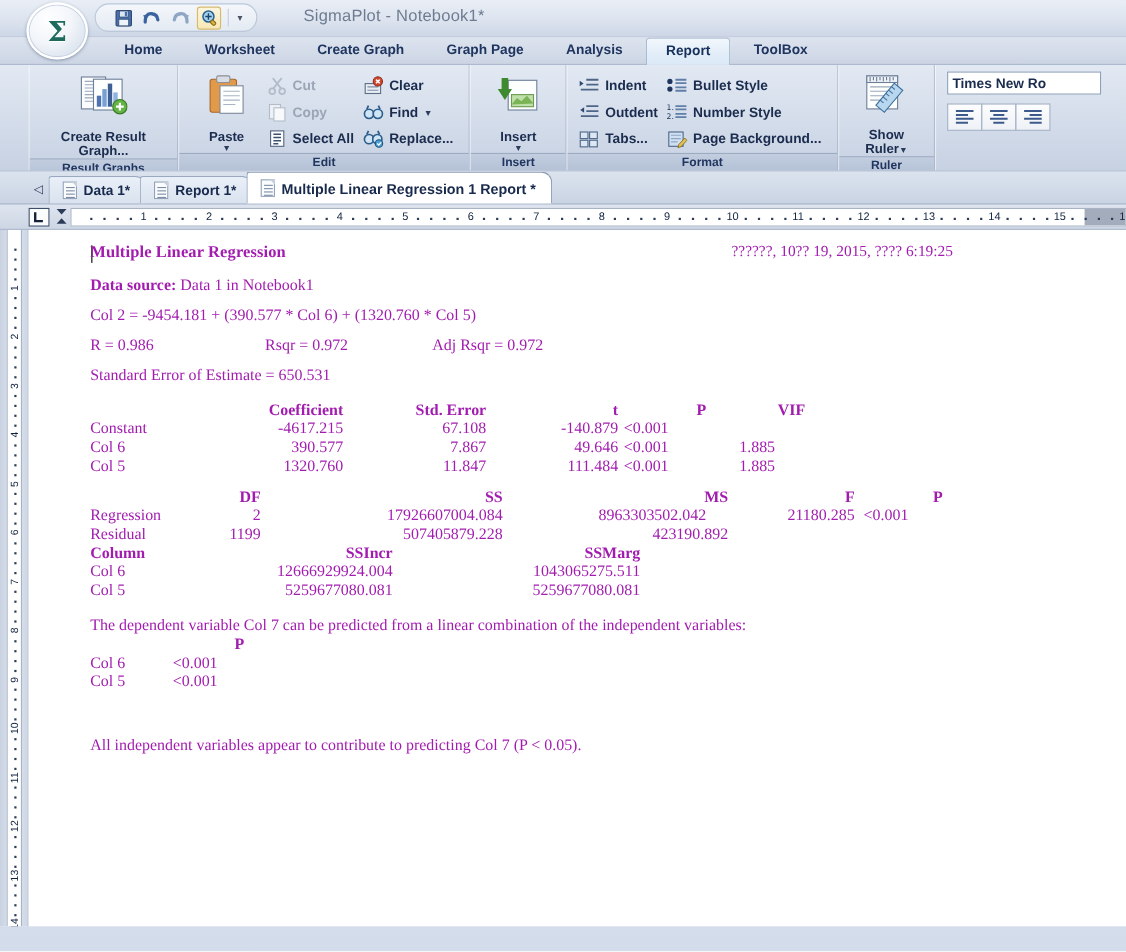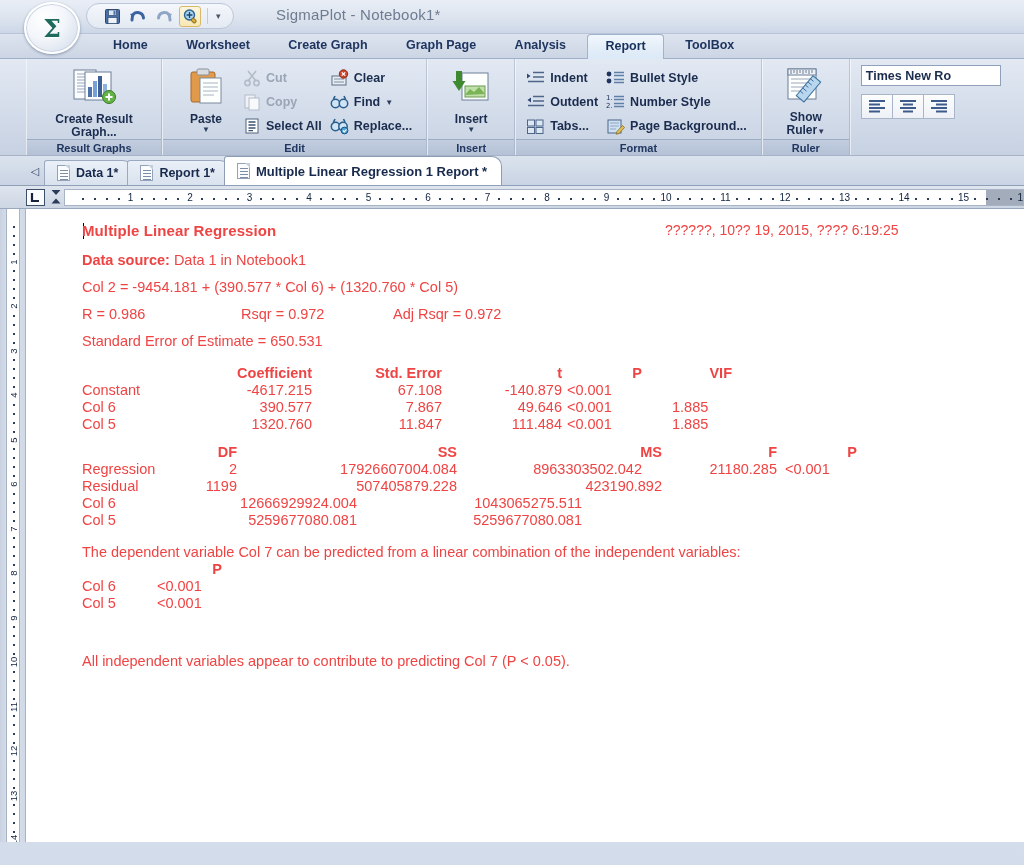--- a/index.html
+++ b/index.html
@@ -129,21 +129,21 @@
   }
   .bigbtn {
     width: 118px;
     display: flex; flex-direction: column; align-items: center;
     justify-content: flex-start;
     padding-top: 3px;
   }
   .bigbtn.narrow { width: 70px; }
   .bigbtn .lbl {
     font-size: 12px; font-weight: bold; color: #1b2c4e;
-    text-align: center; line-height: 13px; margin-top: 6px;
+    text-align: center; line-height: 13px; margin-top: 11px;
   }
   .caret { font-size: 8px; color: #2b3c5c; line-height: 6px; margin-top:1px;}
   .col { display: flex; flex-direction: column; gap: 2px; padding-top: 3px;}
   .smallbtn {
     display: flex; align-items: center; gap: 5px;
     padding: 1px 6px 1px 2px;
     height: 22px;
     white-space: nowrap;
   }
   .smallbtn .lbl { font-size: 12.5px; font-weight: bold; color: #1b2c4e; }
@@ -331,24 +331,24 @@
   .caret-line {
     position: absolute;
     left: 57px; top: 14px;
     width: 1px; height: 16px;
     background: #000;
   }
   .doc {
     position: absolute;
     left: 56px; top: 14px;
     right: 4px;
-    font-family: Liberation Sans, sans-serif;
+    font-family: Liberation Serif, serif;
     font-size: 14.5px;
     line-height: 1.0;
-    color: #ef4444;
+    color: #a21caf;
   }
   .ln { position: relative; height: 25px; white-space: nowrap; }
   .ln.tight { height: 17px; }
   .ln.gap { height: 27px; }
   .b { font-weight: bold; }
   .abs { position: absolute; top: 0; }
   .ralign { position: absolute; top: 0; text-align: right; }
   .title-head { font-weight: bold; font-size: 15px; letter-spacing: .1px; }
   .datestamp { font-size: 14px; }
   .hdrrow { font-weight: bold; }
@@ -969,20 +969,25 @@
           <span class="ralign" style="left:580px;width:115px">21180.285</span>
           <span class="abs" style="left:703px">&lt;0.001</span>
         </div>
         <div class="ln tight">
           <span class="abs" style="left:0">Residual</span>
           <span class="ralign" style="left:20px;width:135px">1199</span>
           <span class="ralign" style="left:155px;width:220px">507405879.228</span>
           <span class="ralign" style="left:375px;width:205px">423190.892</span>
         </div>
 
+        <div class="ln tight hdrrow">
+          <span class="abs" style="left:0">Column</span>
+          <span class="ralign" style="left:60px;width:215px">SSIncr</span>
+          <span class="ralign" style="left:285px;width:215px">SSMarg</span>
+        </div>
         <div class="ln tight">
           <span class="abs" style="left:0">Col 6</span>
           <span class="ralign" style="left:60px;width:215px">12666929924.004</span>
           <span class="ralign" style="left:285px;width:215px">1043065275.511</span>
         </div>
         <div class="ln" style="height:32px">
           <span class="abs" style="left:0">Col 5</span>
           <span class="ralign" style="left:60px;width:215px">5259677080.081</span>
           <span class="ralign" style="left:285px;width:215px">5259677080.081</span>
         </div>

